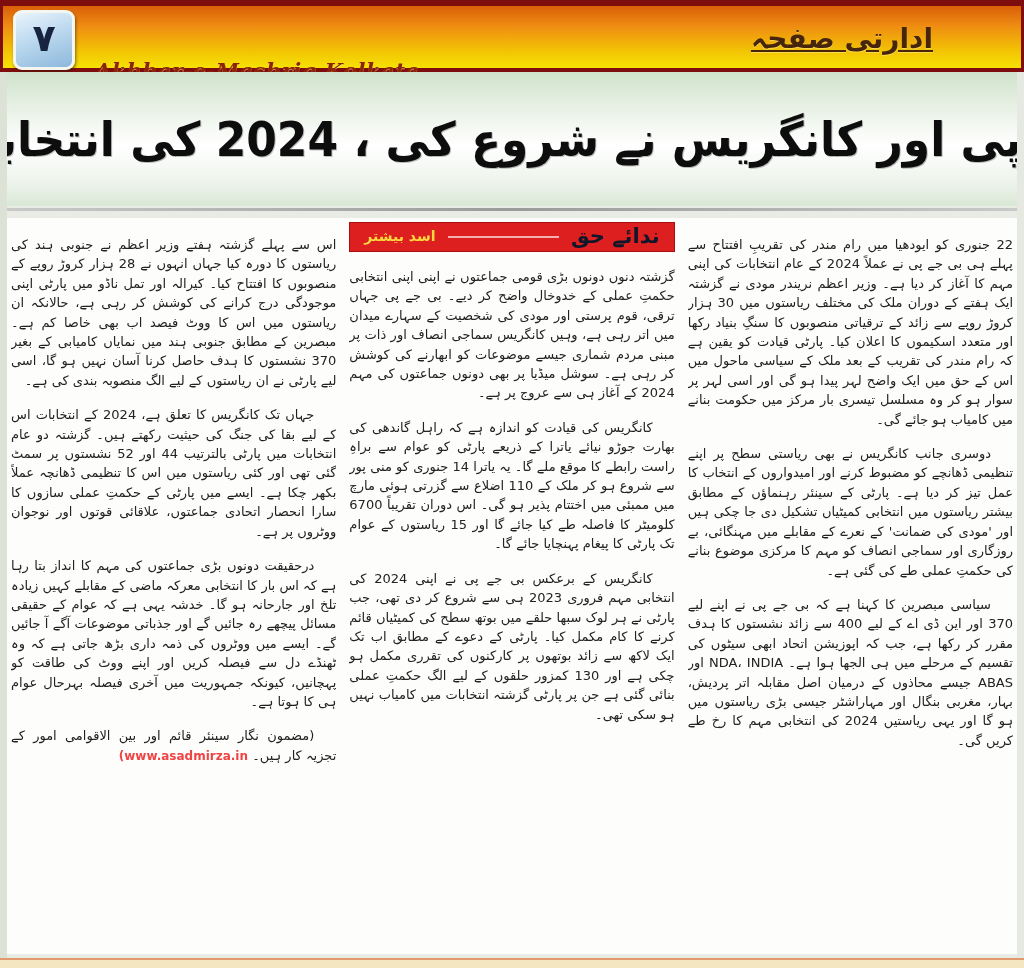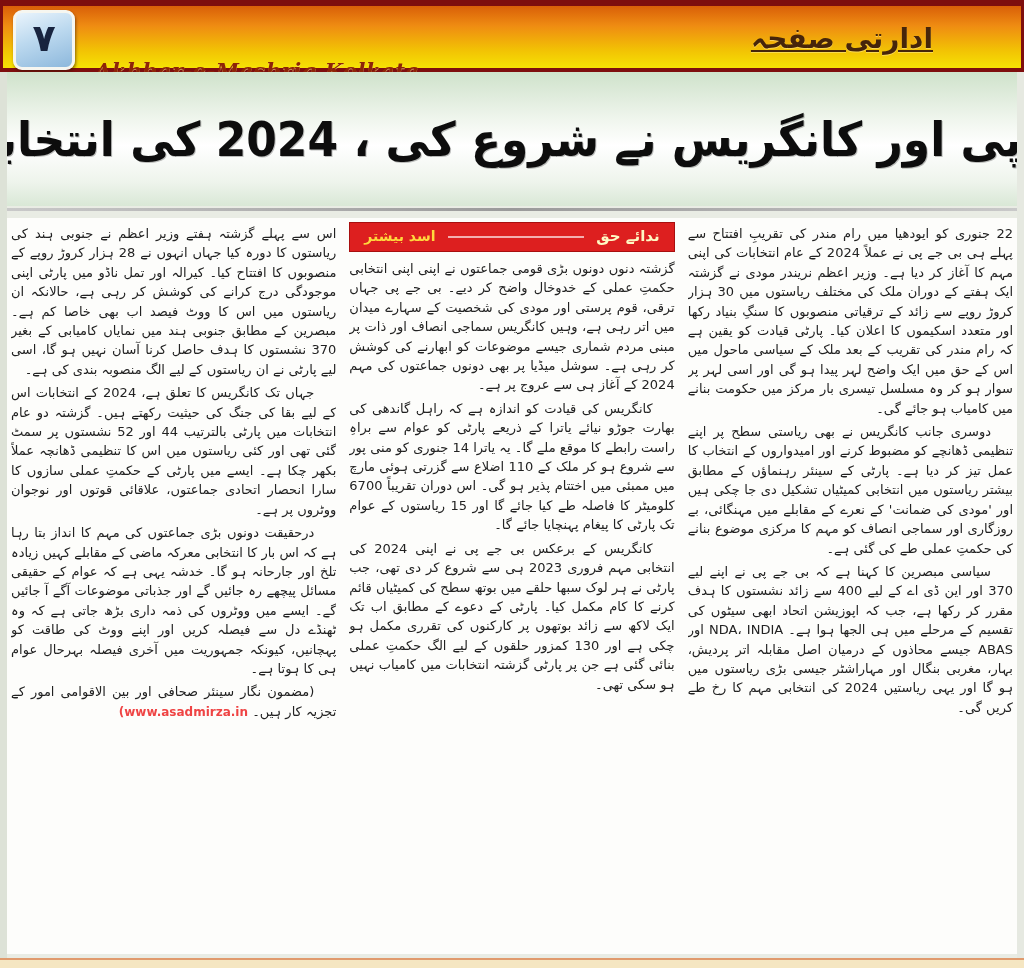--- a/index.html
+++ b/index.html
@@ -69,31 +69,31 @@
   }
   .columns{
     direction:rtl;display:flex;gap:13px;height:100%;
     padding:2px 4px;box-sizing:border-box;
   }
   .col{
     flex:1 1 0;overflow:hidden;direction:rtl;
     font-size:13px;line-height:19.4px;color:#222;
     text-align:justify;
   }
-  .col p{margin:4px 0 2px 0;}
+  .col p{margin:15px 0 2px 0;}
   .col p + p{text-indent:22px;}
 
   
   .byline-box{
     height:30px;margin:2px 0 7px 0;background:#dd1f1f;
     border:1px solid #a80f0f;
     display:flex;align-items:center;direction:rtl;
     padding:0 14px;box-sizing:border-box;
   }
-  .byline-title{color:#fef9c3;font-weight:bold;font-size:15px;white-space:nowrap;}
+  .byline-title{color:#0f172a;font-weight:bold;font-size:21px;white-space:nowrap;}
   .byline-dash{flex:1;height:2px;background:#f7c9c9;margin:0 12px;opacity:.85;}
   .byline-author{color:#ffd83d;font-weight:bold;font-size:14px;white-space:nowrap;}
 
   .url{color:#ef4444;font-weight:bold;font-size:12px;direction:ltr;unicode-bidi:embed;}
 
   
   .footer-bar{
     position:absolute;left:0;bottom:0;width:1024px;height:10px;
     background:#f5e6c2;border-top:2px solid #e09a6d;box-sizing:border-box;
   }
@@ -144,21 +144,21 @@
         <p>گزشتہ دنوں دونوں بڑی قومی جماعتوں نے اپنی اپنی انتخابی حکمتِ عملی کے خدوخال واضح کر دیے۔ بی جے پی جہاں ترقی، قوم پرستی اور مودی کی شخصیت کے سہارے میدان میں اتر رہی ہے، وہیں کانگریس سماجی انصاف اور ذات پر مبنی مردم شماری جیسے موضوعات کو ابھارنے کی کوشش کر رہی ہے۔ سوشل میڈیا پر بھی دونوں جماعتوں کی مہم 2024 کے آغاز ہی سے عروج پر ہے۔</p>
         <p>کانگریس کی قیادت کو اندازہ ہے کہ راہل گاندھی کی بھارت جوڑو نیائے یاترا کے ذریعے پارٹی کو عوام سے براہِ راست رابطے کا موقع ملے گا۔ یہ یاترا 14 جنوری کو منی پور سے شروع ہو کر ملک کے 110 اضلاع سے گزرتی ہوئی مارچ میں ممبئی میں اختتام پذیر ہو گی۔ اس دوران تقریباً 6700 کلومیٹر کا فاصلہ طے کیا جائے گا اور 15 ریاستوں کے عوام تک پارٹی کا پیغام پہنچایا جائے گا۔</p>
         <p>کانگریس کے برعکس بی جے پی نے اپنی 2024 کی انتخابی مہم فروری 2023 ہی سے شروع کر دی تھی، جب پارٹی نے ہر لوک سبھا حلقے میں بوتھ سطح کی کمیٹیاں قائم کرنے کا کام مکمل کیا۔ پارٹی کے دعوے کے مطابق اب تک ایک لاکھ سے زائد بوتھوں پر کارکنوں کی تقرری مکمل ہو چکی ہے اور 130 کمزور حلقوں کے لیے الگ حکمتِ عملی بنائی گئی ہے جن پر پارٹی گزشتہ انتخابات میں کامیاب نہیں ہو سکی تھی۔</p>
       </div>
 
       <div class="col">
         <p>اس سے پہلے گزشتہ ہفتے وزیر اعظم نے جنوبی ہند کی ریاستوں کا دورہ کیا جہاں انہوں نے 28 ہزار کروڑ روپے کے منصوبوں کا افتتاح کیا۔ کیرالہ اور تمل ناڈو میں پارٹی اپنی موجودگی درج کرانے کی کوشش کر رہی ہے، حالانکہ ان ریاستوں میں اس کا ووٹ فیصد اب بھی خاصا کم ہے۔ مبصرین کے مطابق جنوبی ہند میں نمایاں کامیابی کے بغیر 370 نشستوں کا ہدف حاصل کرنا آسان نہیں ہو گا، اسی لیے پارٹی نے ان ریاستوں کے لیے الگ منصوبہ بندی کی ہے۔</p>
         <p>جہاں تک کانگریس کا تعلق ہے، 2024 کے انتخابات اس کے لیے بقا کی جنگ کی حیثیت رکھتے ہیں۔ گزشتہ دو عام انتخابات میں پارٹی بالترتیب 44 اور 52 نشستوں پر سمٹ گئی تھی اور کئی ریاستوں میں اس کا تنظیمی ڈھانچہ عملاً بکھر چکا ہے۔ ایسے میں پارٹی کے حکمتِ عملی سازوں کا سارا انحصار اتحادی جماعتوں، علاقائی قوتوں اور نوجوان ووٹروں پر ہے۔</p>
         <p>درحقیقت دونوں بڑی جماعتوں کی مہم کا انداز بتا رہا ہے کہ اس بار کا انتخابی معرکہ ماضی کے مقابلے کہیں زیادہ تلخ اور جارحانہ ہو گا۔ خدشہ یہی ہے کہ عوام کے حقیقی مسائل پیچھے رہ جائیں گے اور جذباتی موضوعات آگے آ جائیں گے۔ ایسے میں ووٹروں کی ذمہ داری بڑھ جاتی ہے کہ وہ ٹھنڈے دل سے فیصلہ کریں اور اپنے ووٹ کی طاقت کو پہچانیں، کیونکہ جمہوریت میں آخری فیصلہ بہرحال عوام ہی کا ہوتا ہے۔</p>
         <p>
-          <span>(مضمون نگار سینئر صحافی اور بین الاقوامی امور کے تجزیہ کار ہیں۔</span>
+          <span>(مضمون نگار سینئر قائم اور بین الاقوامی امور کے تجزیہ کار ہیں۔</span>
           <span class="url">(www.asadmirza.in</span>
         </p>
       </div>
 
     </div>
   </div>
 
   <div class="footer-bar"></div>
 
 </div>

